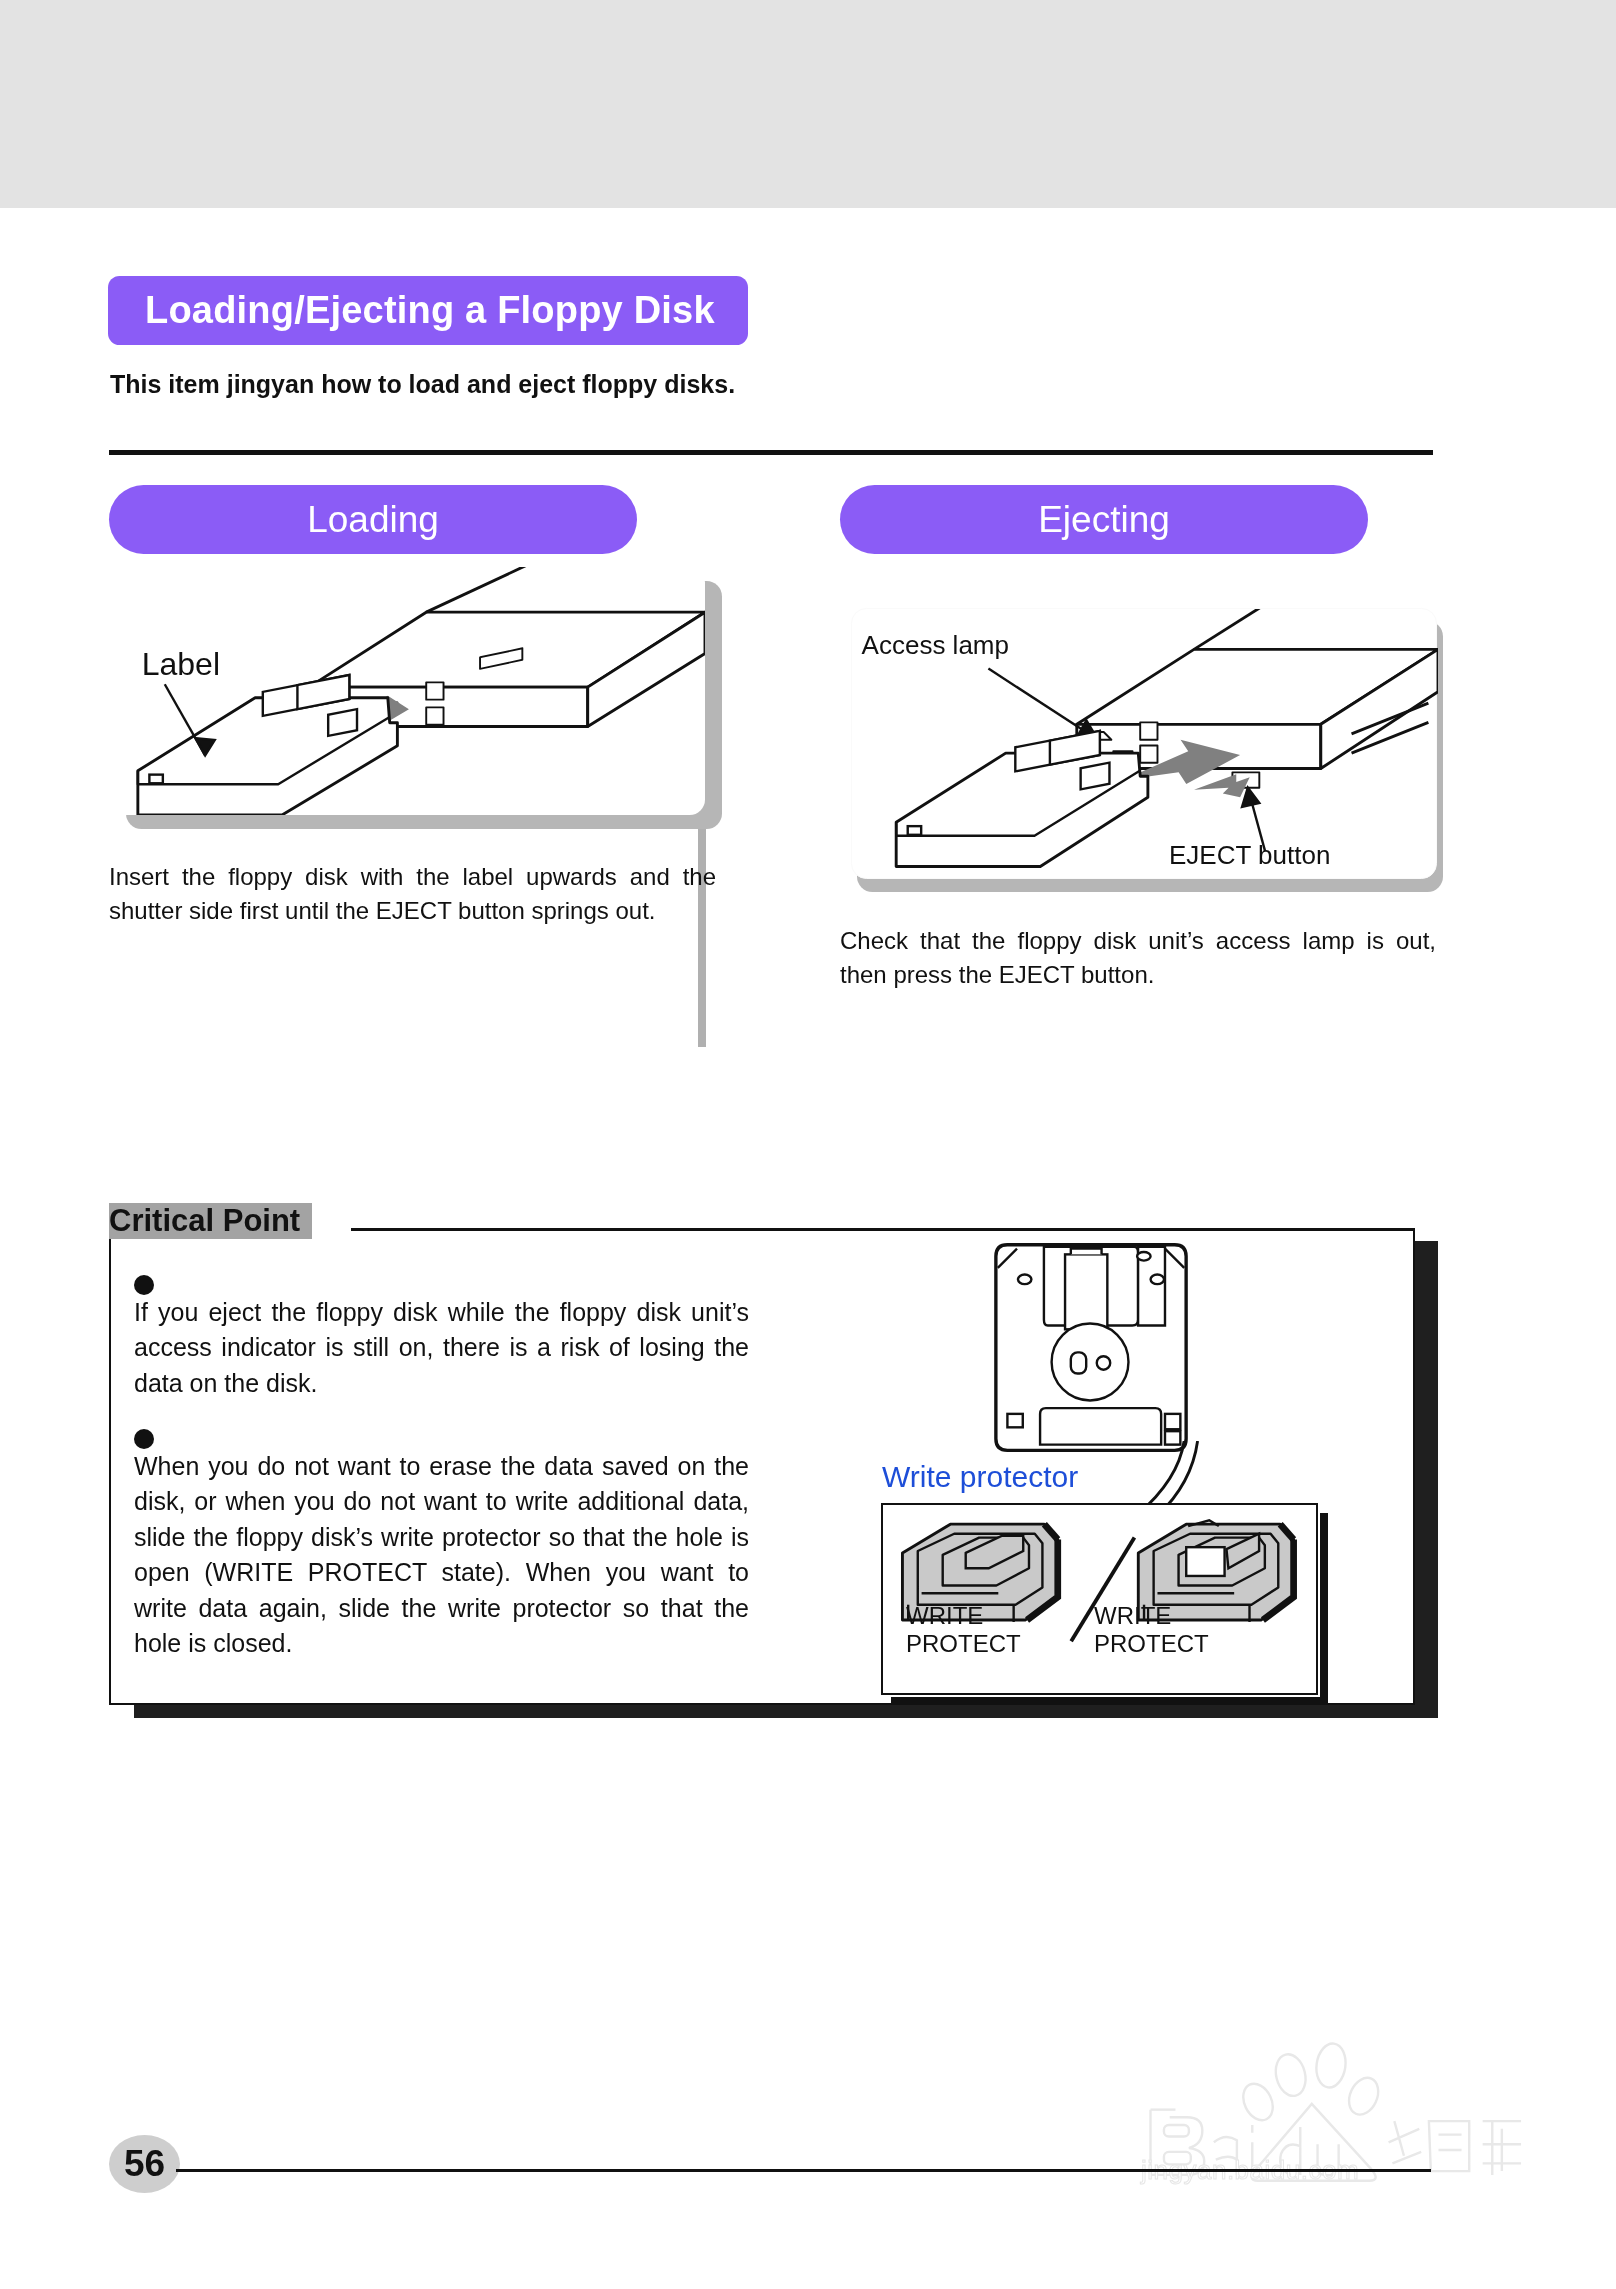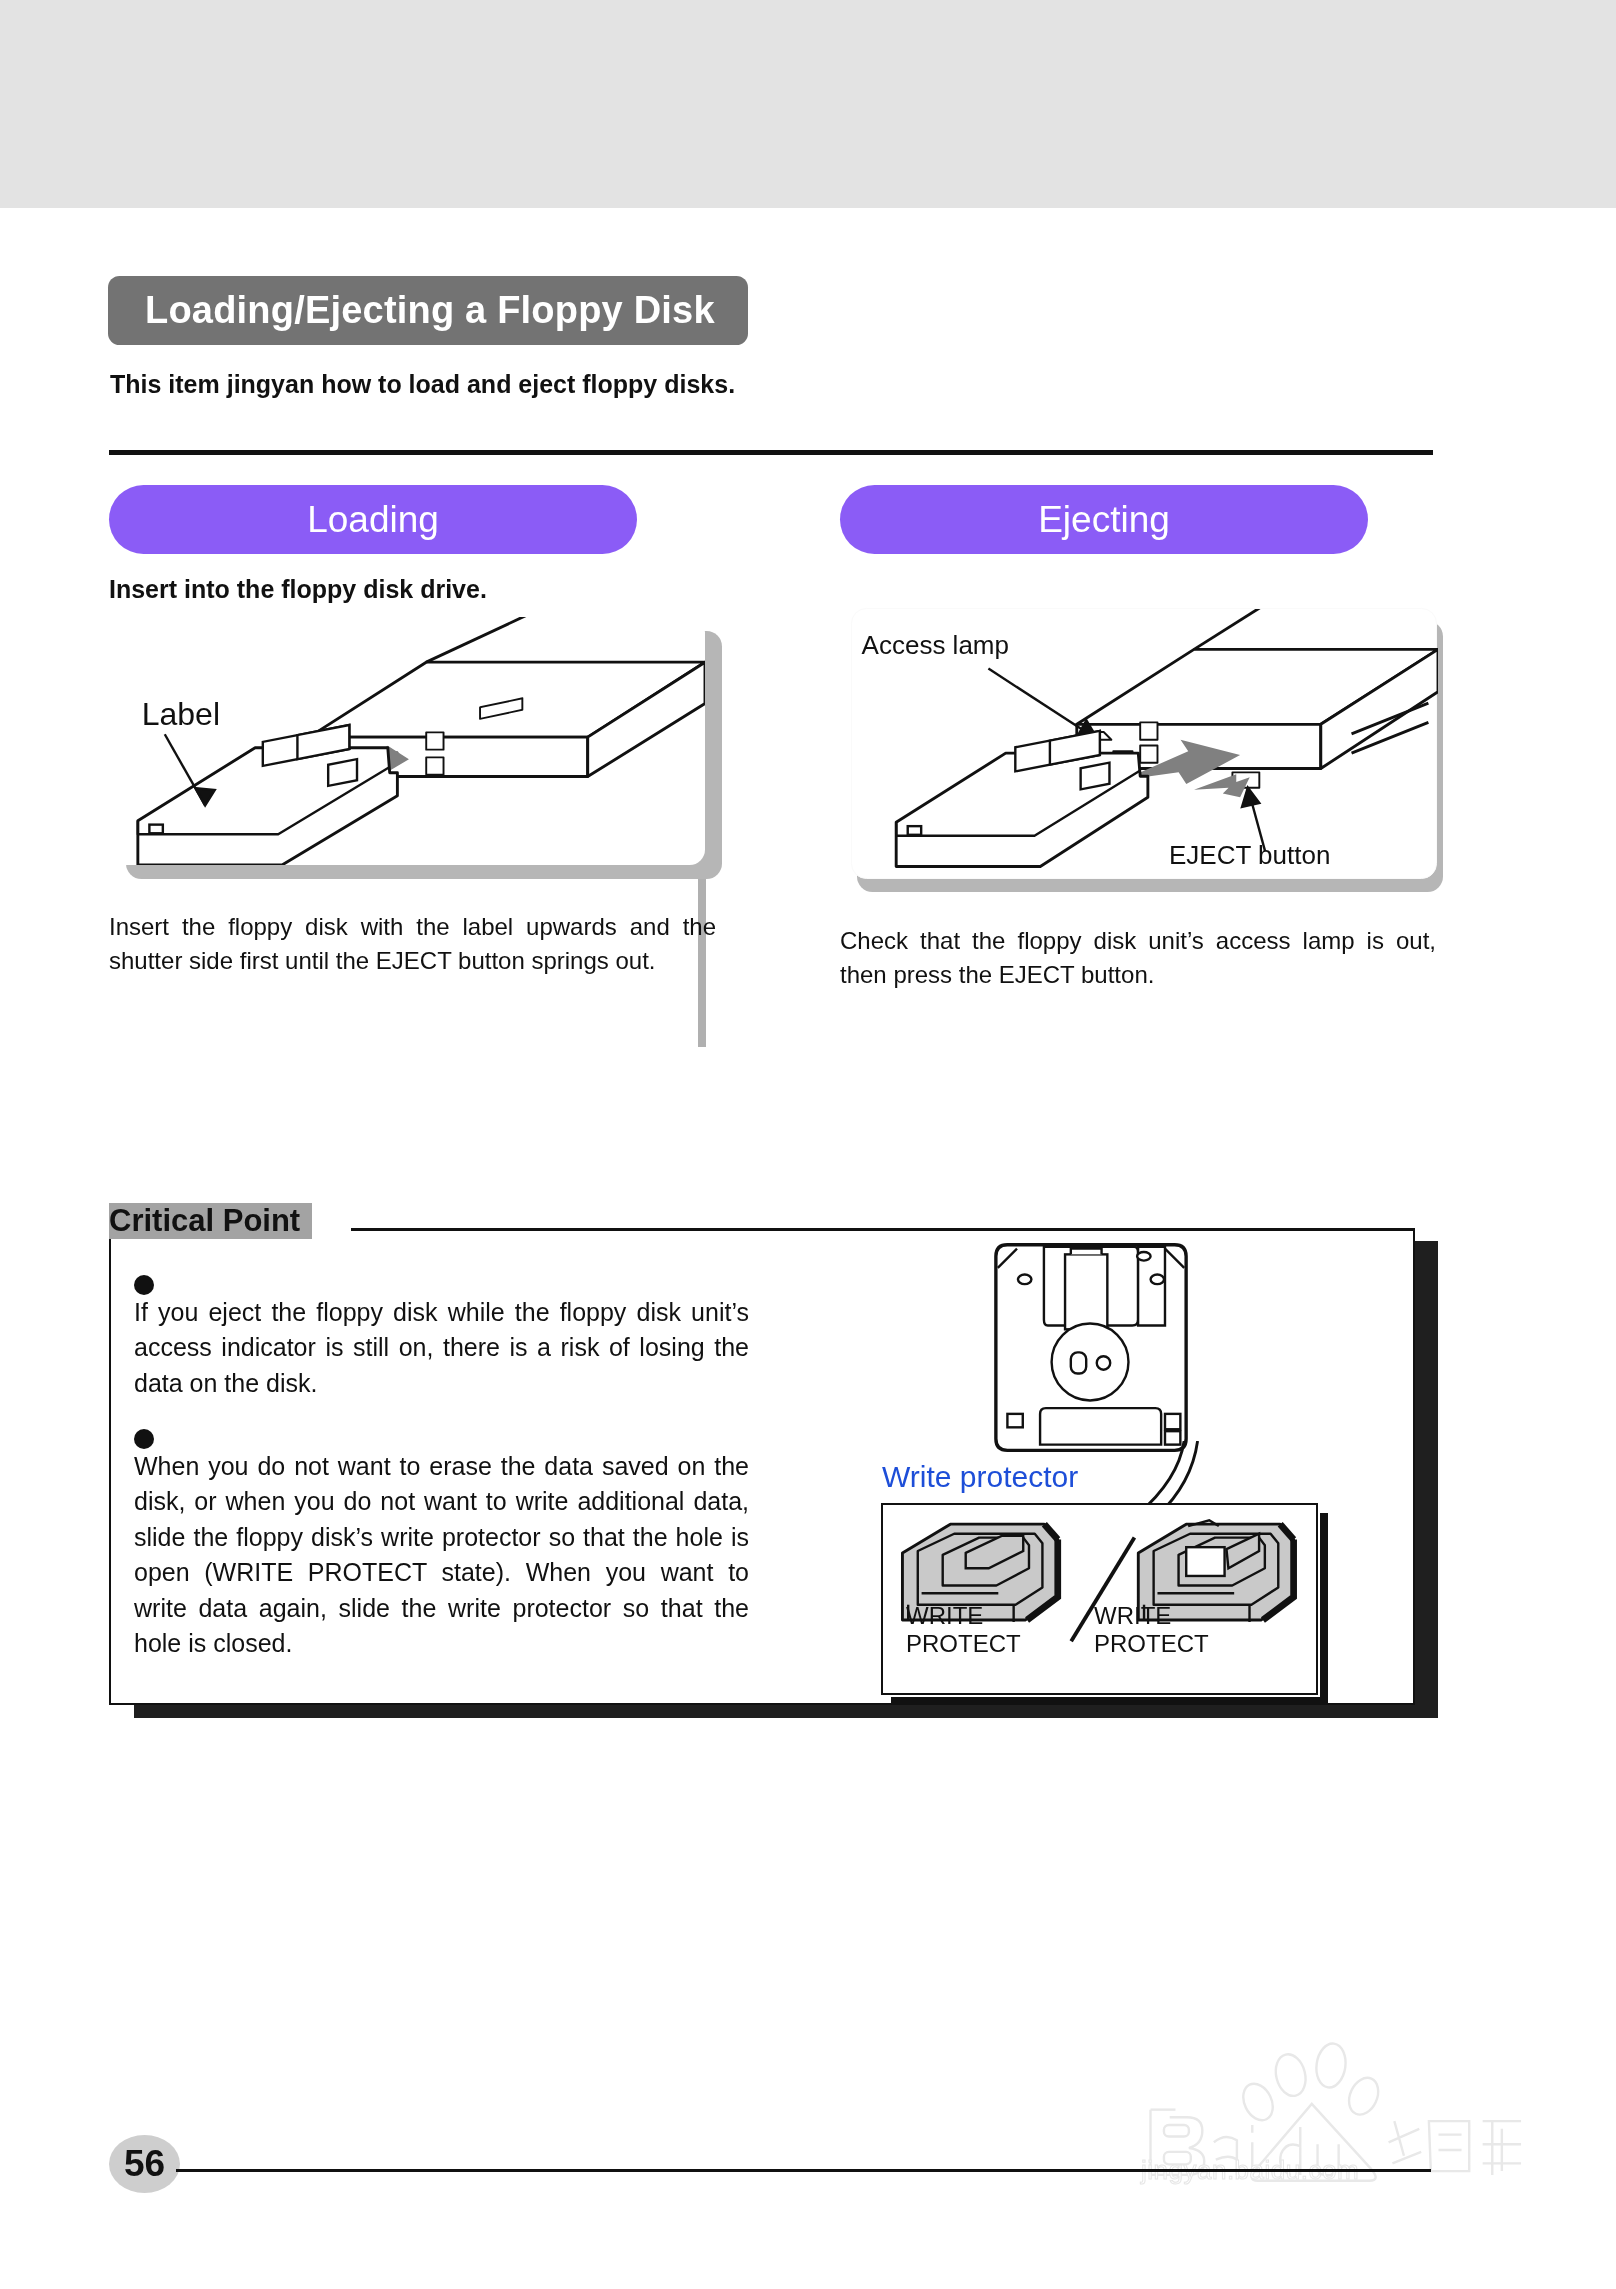--- a/index.html
+++ b/index.html
@@ -19,21 +19,21 @@
     background: #e3e3e3;
   }
 
   
   .page { position: absolute; left: 0; top: 0; width: 1617px; height: 2289px; }
 
   
   .title-pill {
     position: absolute; left: 108px; top: 276px;
     height: 69px; padding: 0 33px 0 37px;
-    background: #737373;
+    background: #8b5cf6;
     border-radius: 11.5px;
     display: flex; align-items: center;
     color: #ffffff;
     font-size: 38px; font-weight: bold;
     letter-spacing: 0.2px;
   }
 
   .subtitle {
     position: absolute; left: 110px; top: 370px;
     font-size: 25px; font-weight: bold; color: #111;
@@ -191,21 +191,20 @@
   <div class="subtitle">This item jingyan how to load and eject floppy disks.</div>
 
   <div class="hrule-top"></div>
 
   <div class="v-divider"></div>
 
   <div class="col col-left">
 
     <div class="section-pill">Loading</div>
 
-    <div class="lead">Insert into the floppy disk drive.</div>
 
     <div class="illus-wrap" style="margin-top:13.4px;height:256px;">
       <div class="illus-shadow" style="left:17.3px;top:13.4px;width:596px;height:248px;"></div>
       <div class="illus-inner" style="position:absolute;left:0;top:0;width:596px;height:248px;">
         <svg width="596" height="248" viewBox="0 0 620 258">
 
           <g fill="#fff" stroke="#111" stroke-width="3" stroke-linejoin="round">
 
             <path d="M208 125 L330 47 L620 47 L498 125 Z" fill="#fff"></path>
             <path d="M208 125 L208 166 L498 166 L498 125 Z" fill="#fff"></path>

